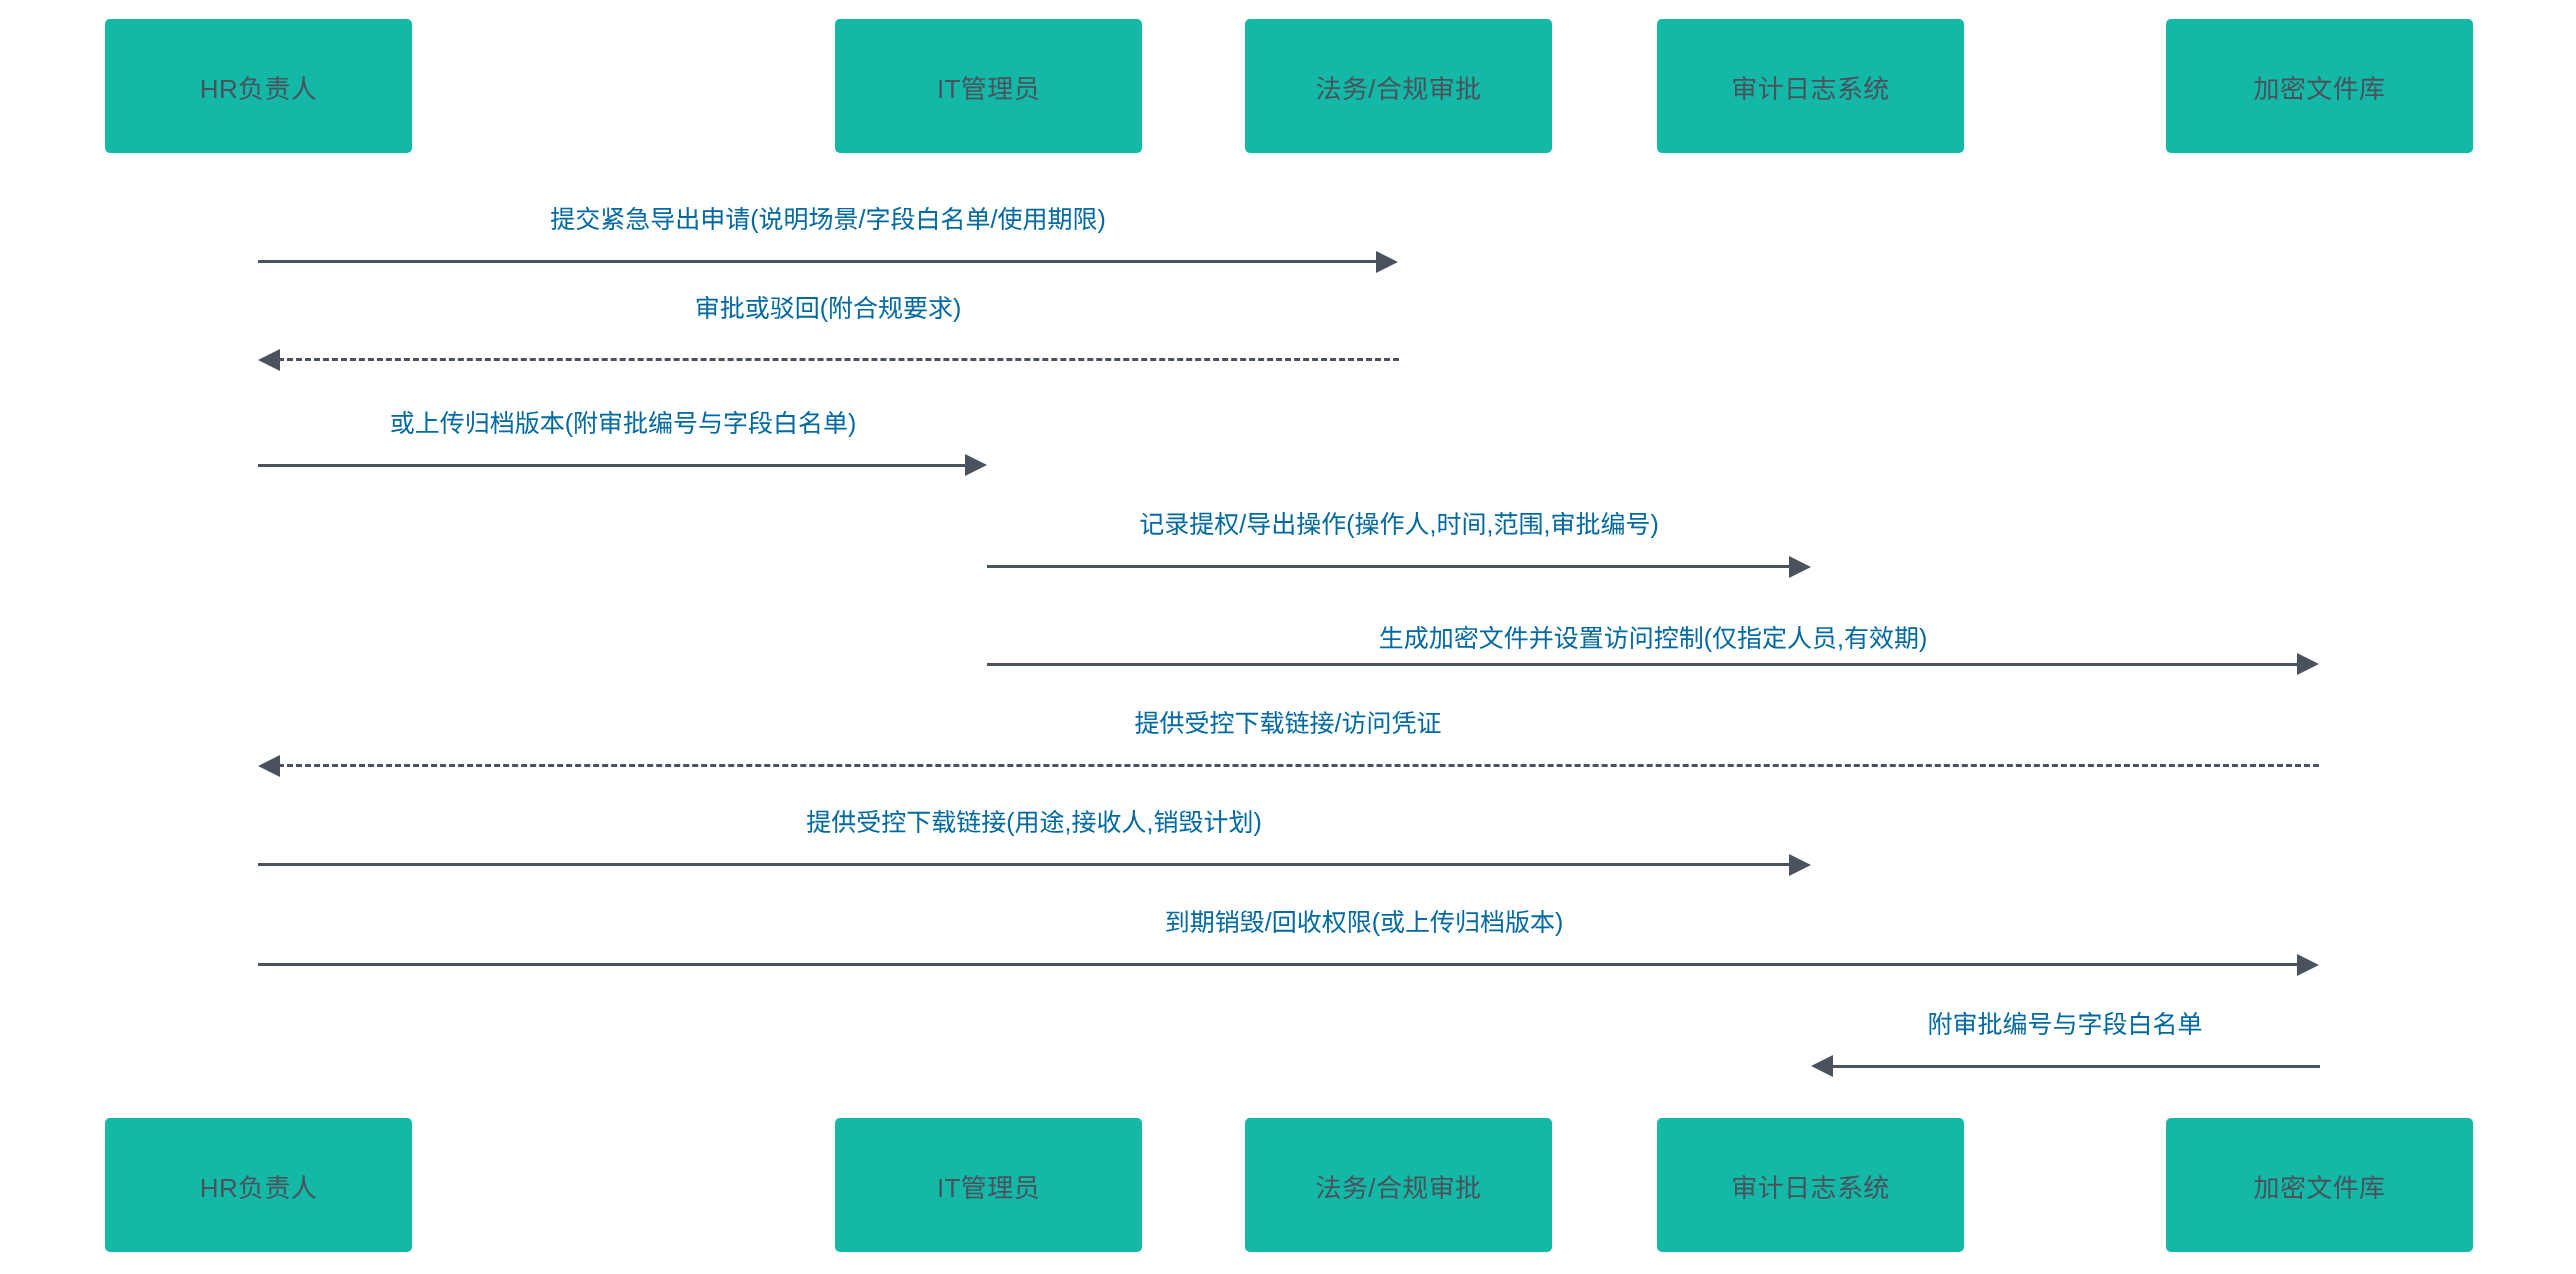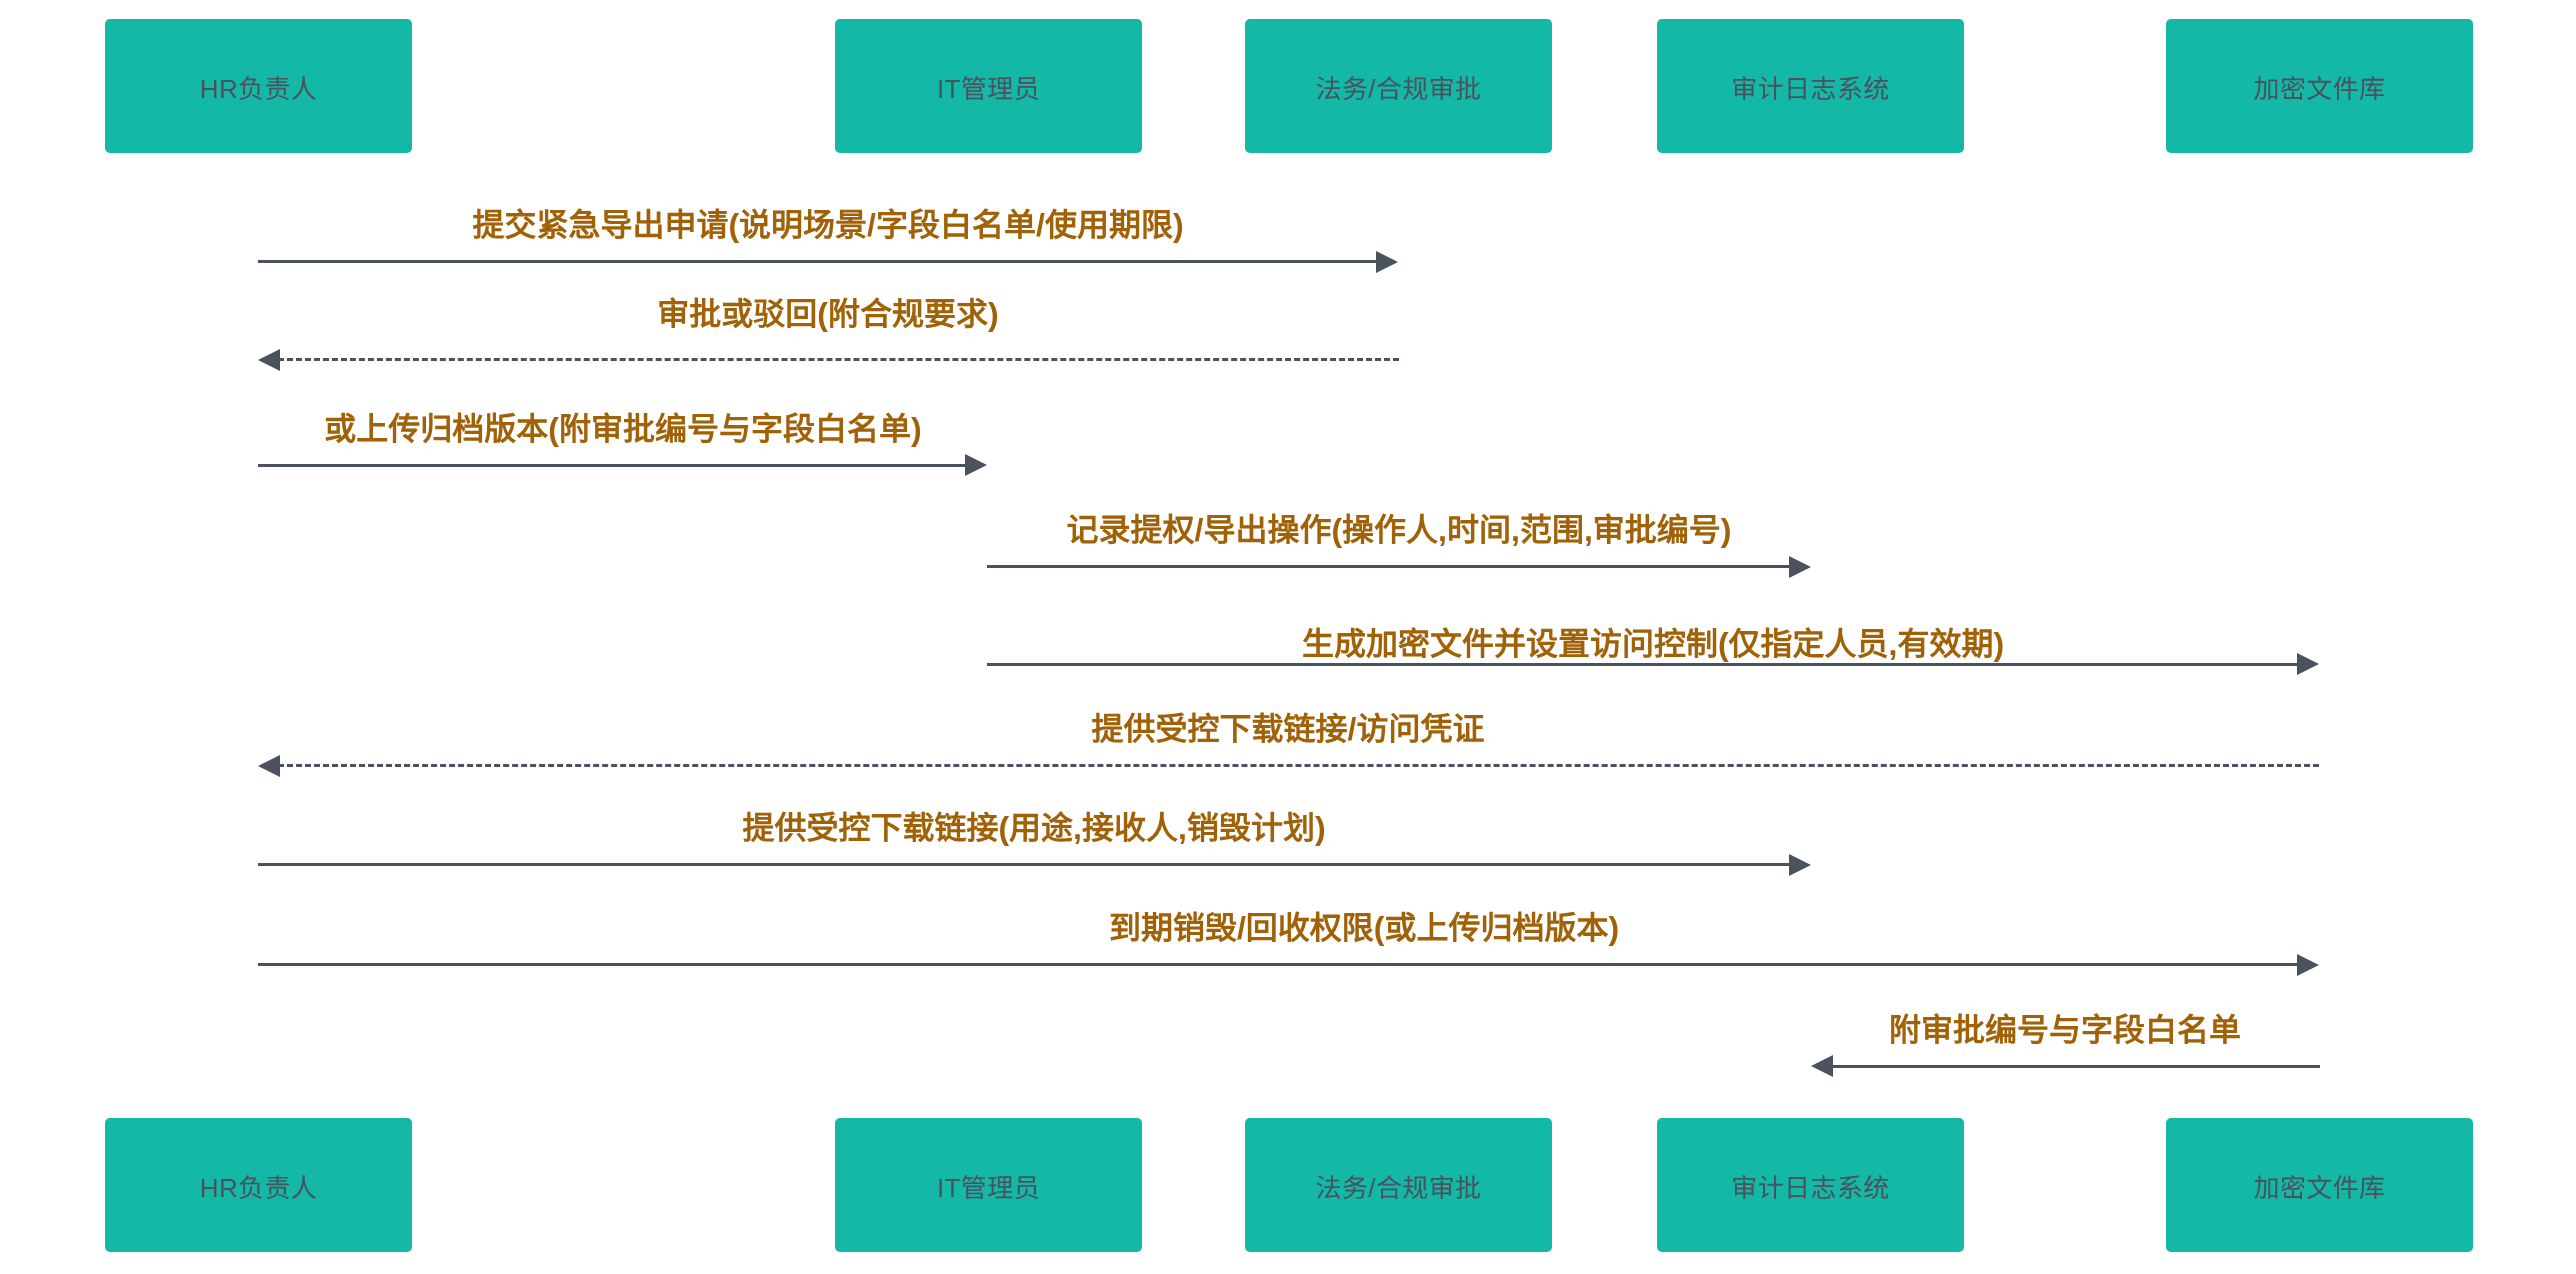--- a/index.html
+++ b/index.html
@@ -32,26 +32,25 @@
     white-space: nowrap;
     user-select: none;
   }
   .lifeline {
     position: absolute;
     width: 0.9px;
     background: transparent;
   }
   .msg-label {
     position: absolute;
-    color: #a16207;
-    font-size: 32px;
+    color: #0369a1;
+    font-size: 25px;
     white-space: nowrap;
     transform: translateX(-50%);
     user-select: none;
-    font-weight: bold;
   }
   .msg-line {
     position: absolute;
     height: 0;
     border-top: 3.4px solid #4a525e;
   }
   .msg-line.dashed {
     border-top: 3.4px dashed #4a525e;
   }
   .arrow-head {

